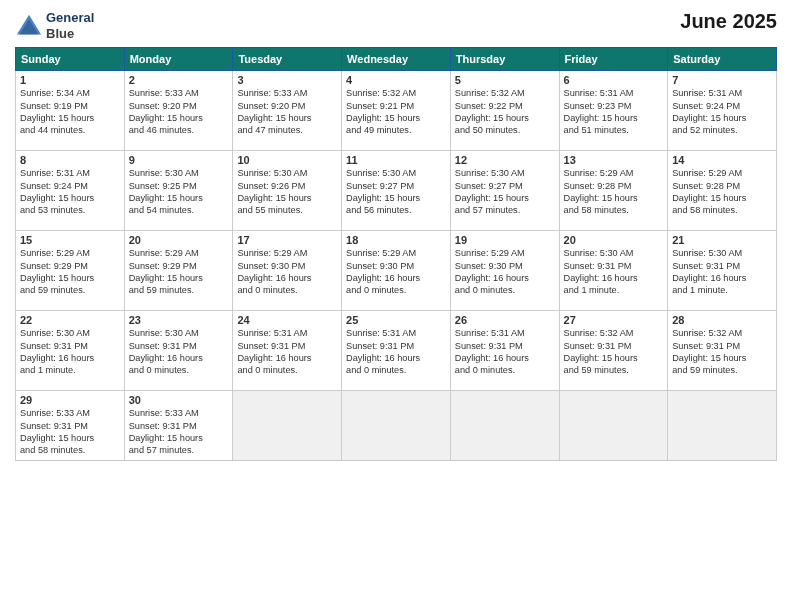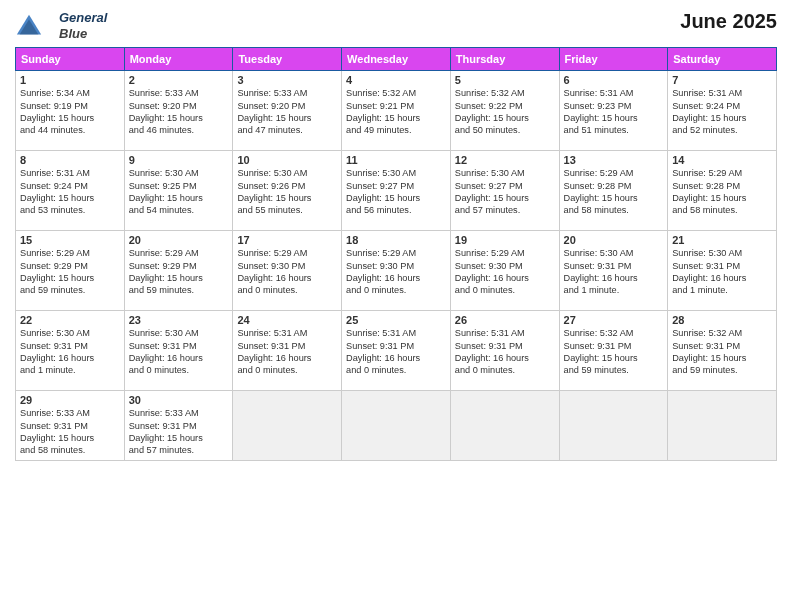--- a/index.html
+++ b/index.html
@@ -13,22 +13,21 @@
     }
     .header-area {
       display: flex;
       justify-content: space-between;
       align-items: flex-start;
       margin-bottom: 6px;
     }
     .logo {
       display: flex;
       align-items: center;
-      gap: 16px;
-      font-style: italic;
+      gap: 3px;
     }
     .logo-text {
       font-size: 13px;
       font-weight: bold;
       color: #1a3a5c;
       line-height: 1.2;
     }
     .logo-blue { color: #404040; }
     .logo-icon {
       width: 28px;
@@ -45,21 +44,21 @@
     .location-title {
       font-size: 13px;
       color: #444;
     }
     .calendar {
       width: 100%;
       border-collapse: collapse;
       font-size: 10px;
     }
     .calendar th {
-      background: #d946ef;
+      background: #0f766e;
       color: #fff;
       text-align: left;
       padding: 5px 5px;
       font-size: 11px;
       font-weight: bold;
       border: 1px solid #1a5aa0;
     }
     .calendar td {
       vertical-align: top;
       border: 1px solid #ccc;

